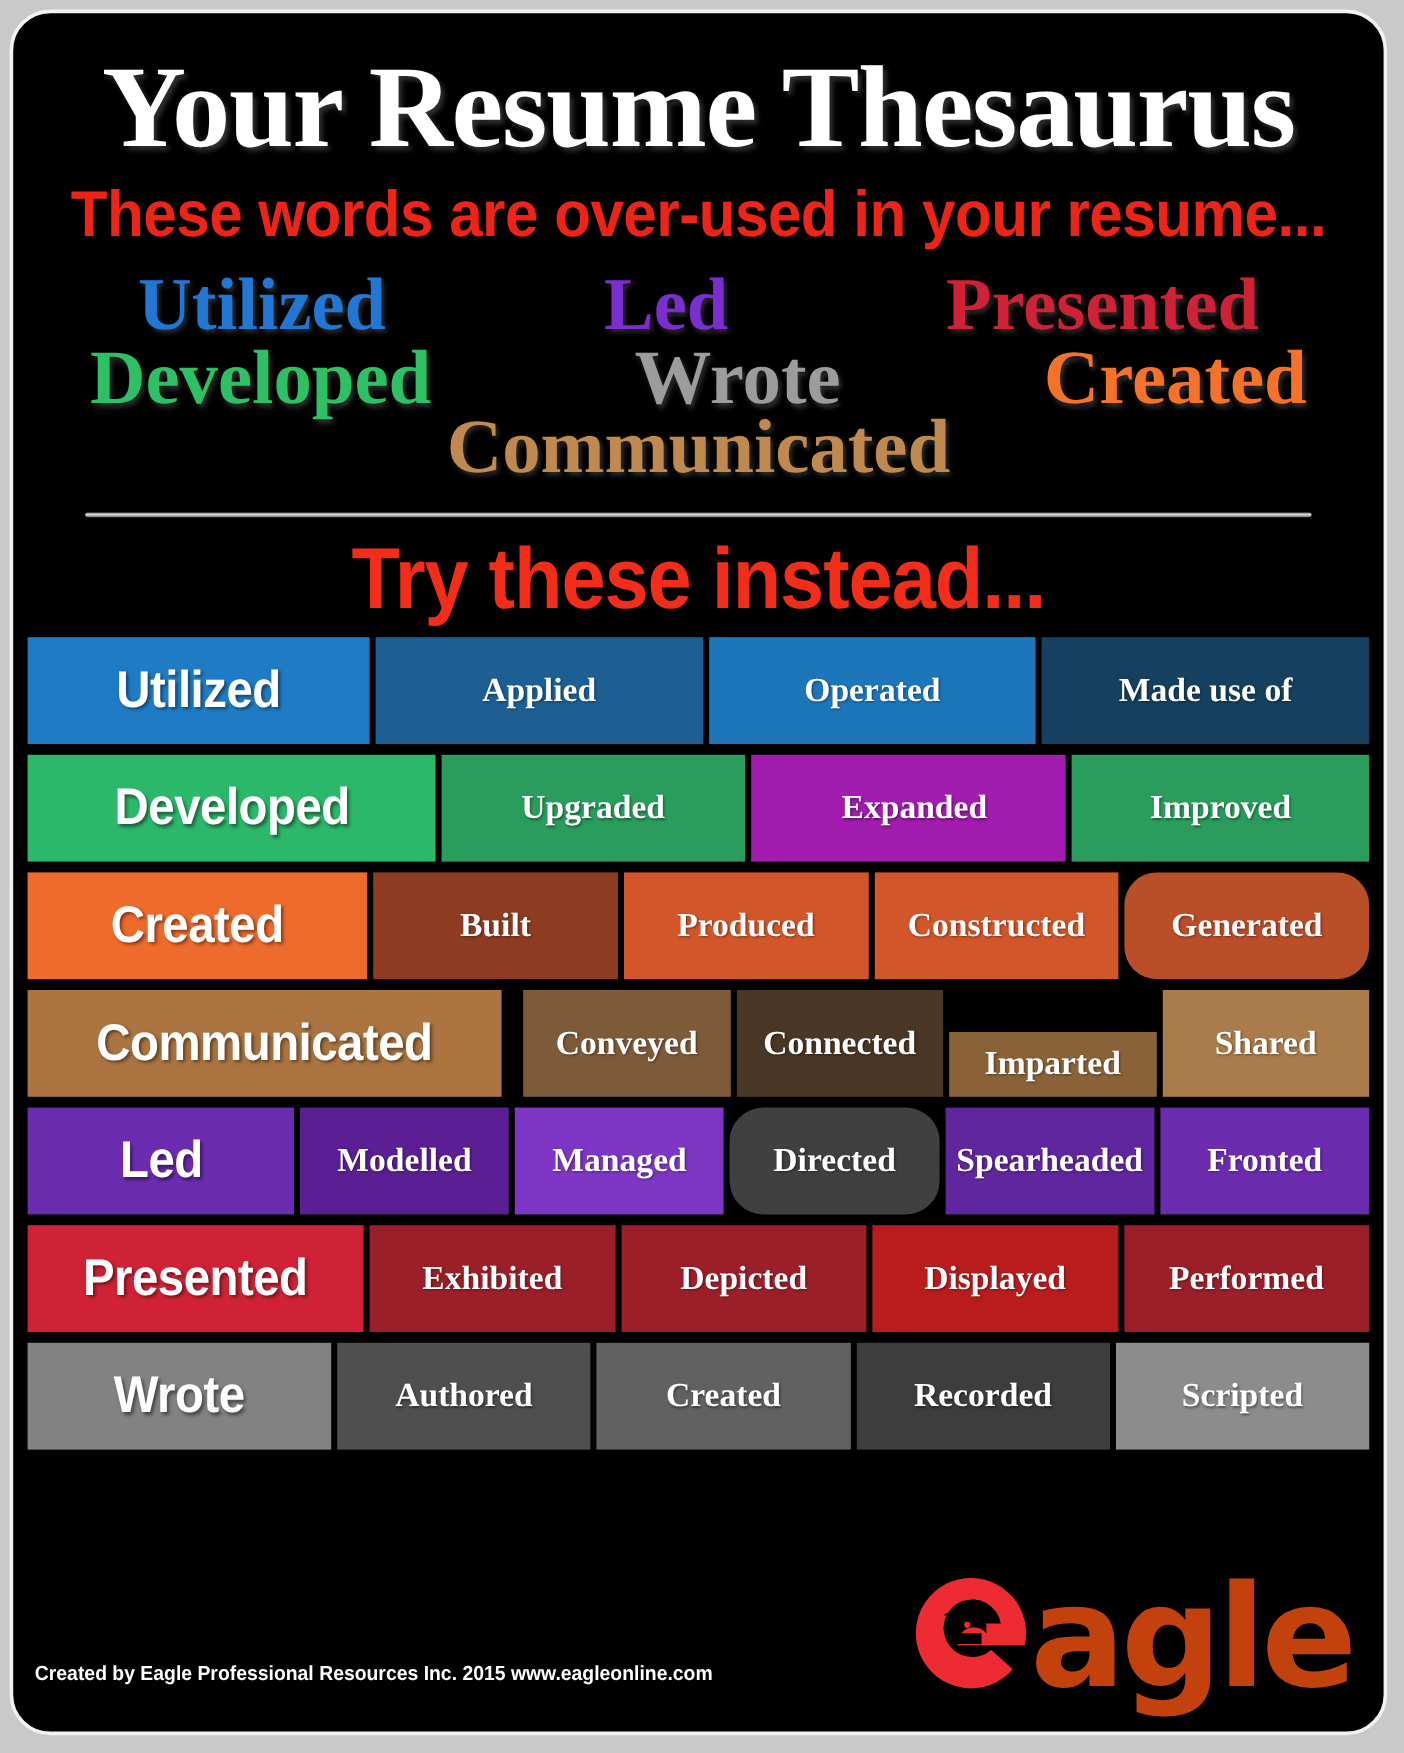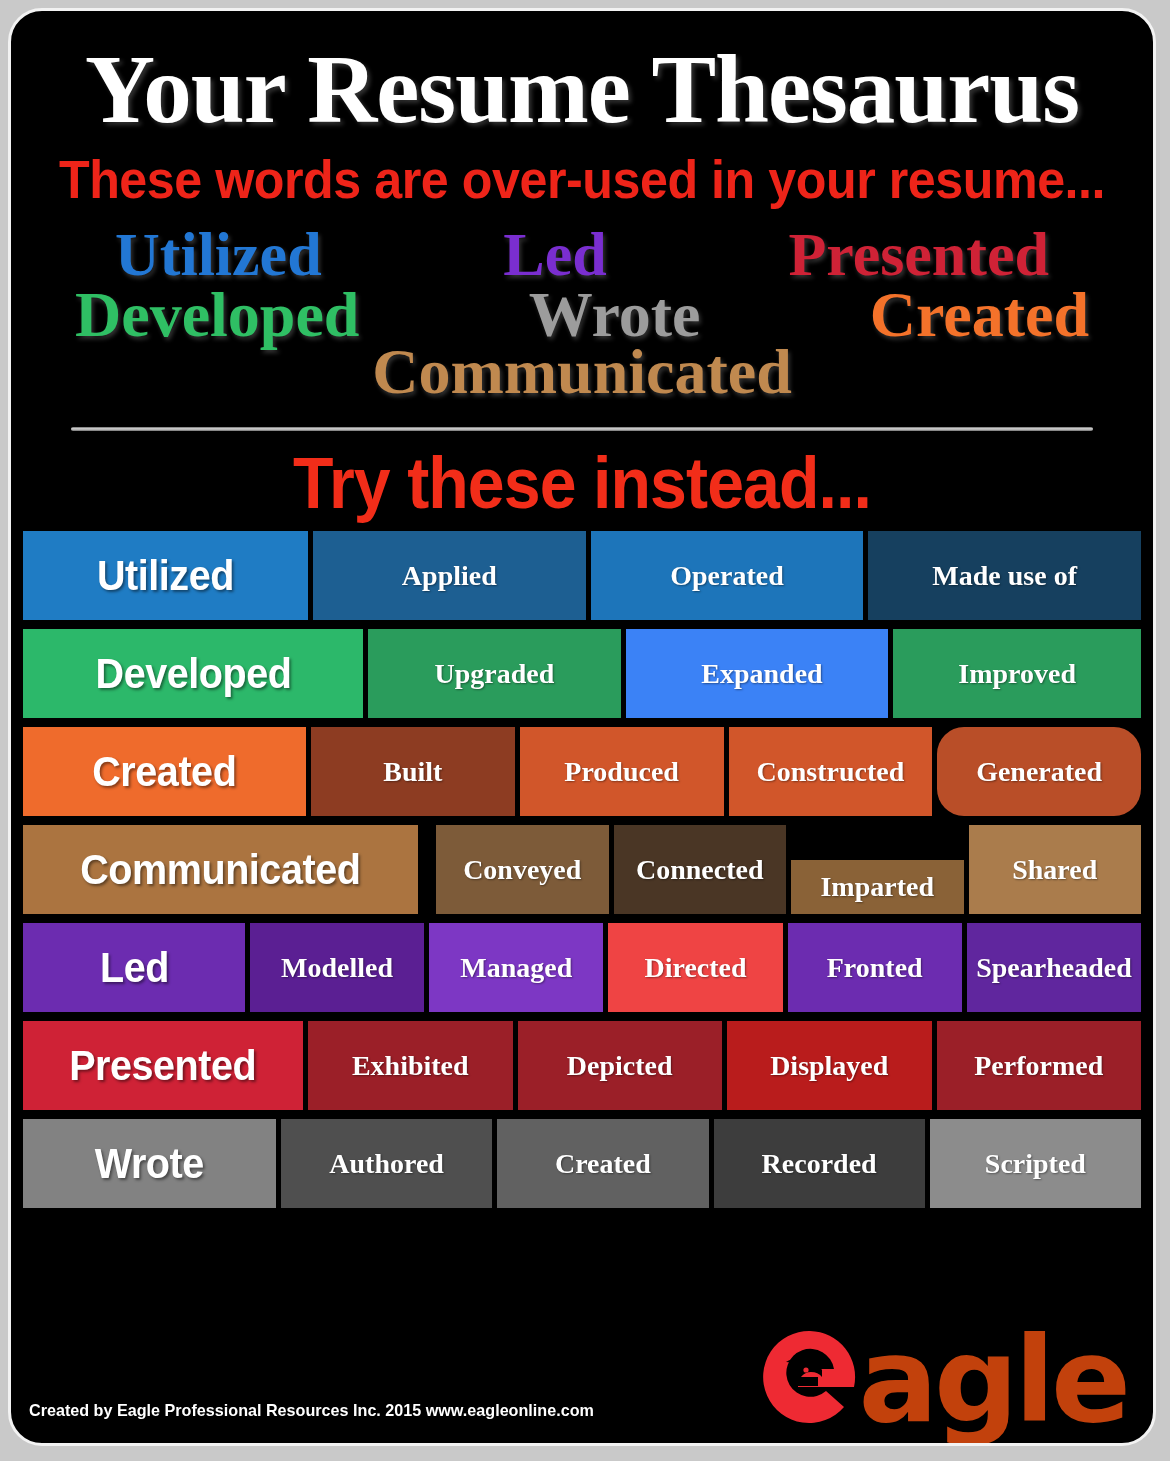--- a/index.html
+++ b/index.html
@@ -133,21 +133,21 @@
   .cell.syn {
     font-family: "Liberation Serif", serif;
     font-weight: bold;
     font-size: 28px;
     text-shadow: 1px 1px 2px rgba(0,0,0,0.4);
   }
 
   
   .footer {
     position: absolute;
-    left: 0; right: 0; bottom: 0;
+    left: 0; right: 0; bottom: 16px;
     height: 128px;
     padding-left: 15px;
   }
   .credit {
     position: absolute;
     left: 18px;
     bottom: 22px;
     font-family: "Liberation Sans Narrow", "Liberation Sans", sans-serif;
     font-weight: bold;
     font-size: 17px;
@@ -216,21 +216,21 @@
         </div>
         <div class="cell syn" style="background: rgb(29, 95, 146); flex: 1 1 277px;">Applied</div>
         <div class="cell syn" style="background: rgb(29, 117, 186); flex: 1 1 277px;">Operated</div>
         <div class="cell syn" style="background: rgb(22, 64, 95); flex: 1 1 277px;">Made use of</div>
       </div>
       <div class="trow">
         <div class="cell label" style="background: rgb(44, 184, 106); flex: 0 0 340px;">
           <span>Developed</span>
         </div>
         <div class="cell syn" style="background: rgb(42, 156, 92); flex: 1 1 260px;">Upgraded</div>
-        <div class="cell syn" style="background: #3b82f6; flex: 1 1 260px; padding-left: 10px;">Expanded</div>
+        <div class="cell syn" style="background: #a21caf; flex: 1 1 260px; padding-left: 10px;">Expanded</div>
         <div class="cell syn" style="background: rgb(42, 156, 92); flex: 1 1 255px;">Improved</div>
       </div>
       <div class="trow">
         <div class="cell label" style="background: rgb(239, 107, 44); flex: 0 0 283px;">
           <span>Created</span>
         </div>
         <div class="cell syn" style="background: rgb(141, 60, 34); flex: 1 1 206px;">Built</div>
         <div class="cell syn" style="background: rgb(209, 86, 42); flex: 1 1 206px;">Produced</div>
         <div class="cell syn" style="background: rgb(209, 86, 42); flex: 1 1 206px;">Constructed</div>
         <div class="cell syn" style="background: rgb(185, 78, 40); flex: 1 1 206px; border-radius: 27px;">Generated</div>
@@ -243,23 +243,23 @@
         <div class="cell syn" style="background: rgb(74, 54, 37); flex: 1 1 180px;">Connected</div>
         <div class="cell syn" style="background: rgb(138, 98, 55); flex: 1 1 180px; margin-top: 35px;">Imparted</div>
         <div class="cell syn" style="background: rgb(170, 124, 76); flex: 1 1 180px;">Shared</div>
       </div>
       <div class="trow">
         <div class="cell label" style="background: rgb(108, 44, 176); flex: 0 0 222px;">
           <span>Led</span>
         </div>
         <div class="cell syn" style="background: rgb(91, 31, 147); flex: 1 1 178px;">Modelled</div>
         <div class="cell syn" style="background: rgb(125, 55, 196); flex: 1 1 178px;">Managed</div>
-        <div class="cell syn" style="background: #ef4444; flex: 1 1 178px;">Directed</div>
+        <div class="cell syn" style="background: #404040; flex: 1 1 178px; border-radius: 28px;">Directed</div>
+        <div class="cell syn" style="background: rgb(96, 38, 158); flex: 1 1 178px;">Spearheaded</div>
         <div class="cell syn" style="background: rgb(108, 44, 176); flex: 1 1 178px;">Fronted</div>
-        <div class="cell syn" style="background: rgb(96, 38, 158); flex: 1 1 178px;">Spearheaded</div>
       </div>
       <div class="trow">
         <div class="cell label" style="background: rgb(207, 34, 54); flex: 0 0 280px;">
           <span>Presented</span>
         </div>
         <div class="cell syn" style="background: rgb(155, 31, 40); flex: 1 1 207px;">Exhibited</div>
         <div class="cell syn" style="background: rgb(155, 31, 40); flex: 1 1 207px;">Depicted</div>
         <div class="cell syn" style="background: #b91c1c; flex: 1 1 207px;">Displayed</div>
         <div class="cell syn" style="background: rgb(155, 31, 40); flex: 1 1 207px;">Performed</div>
       </div>

